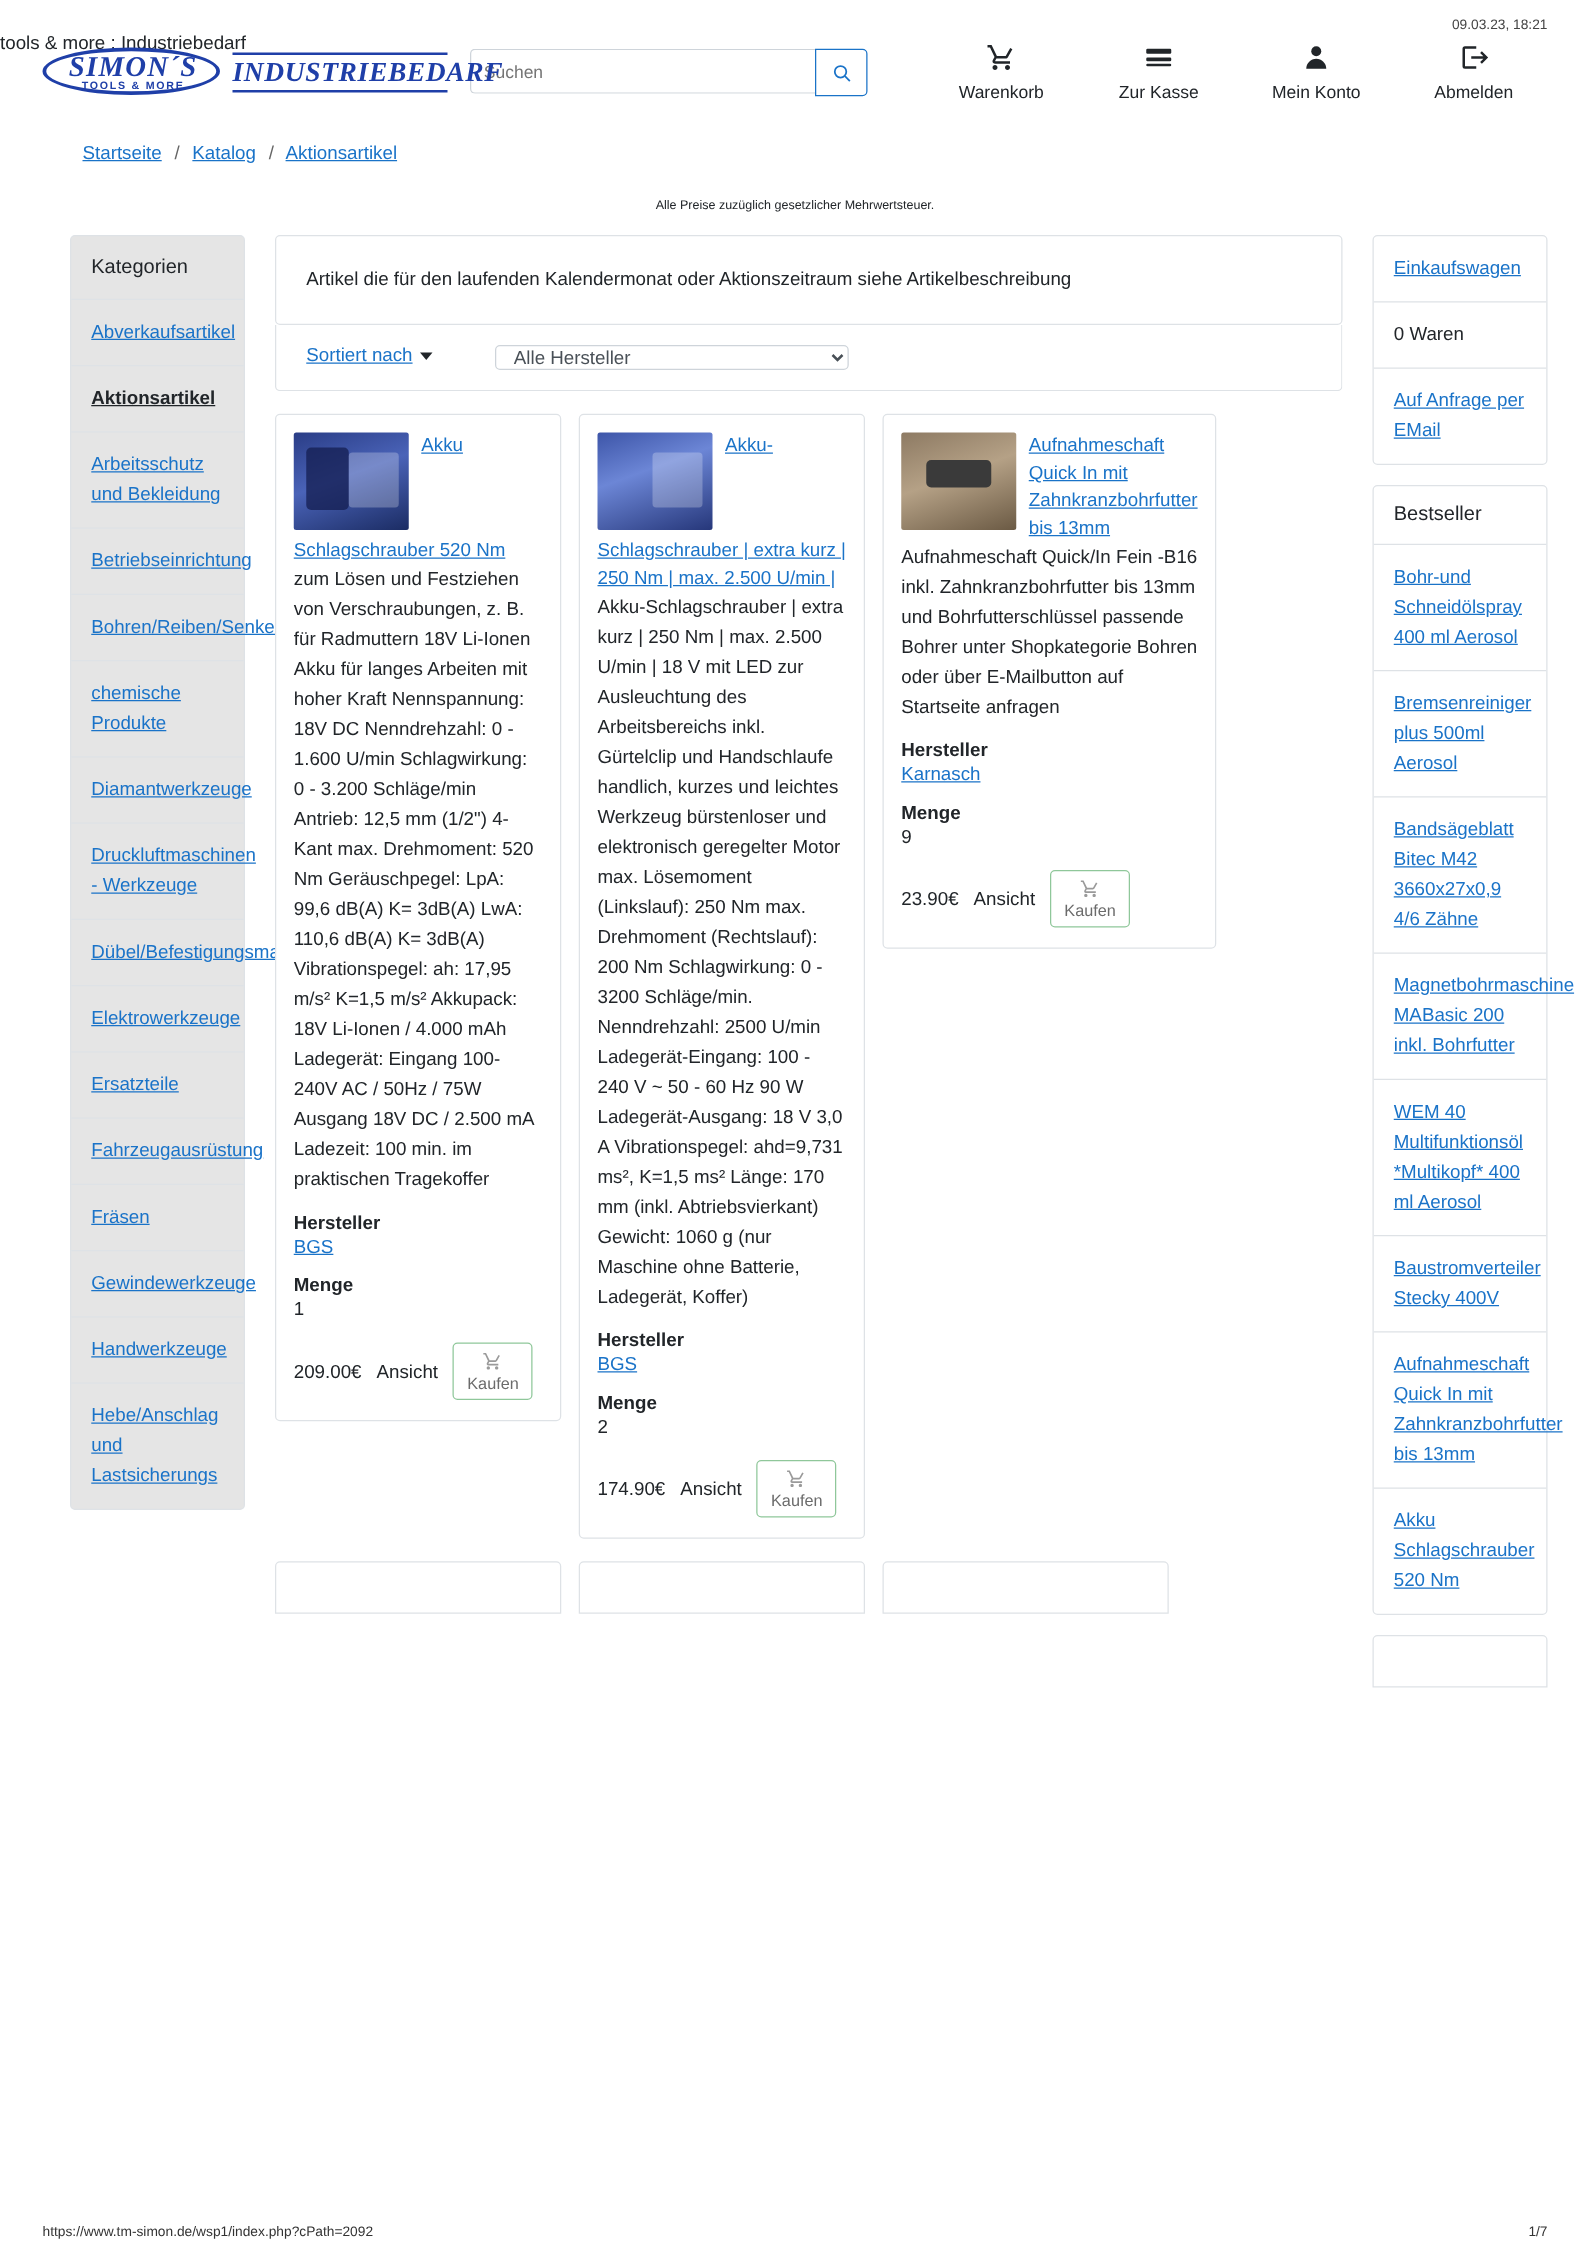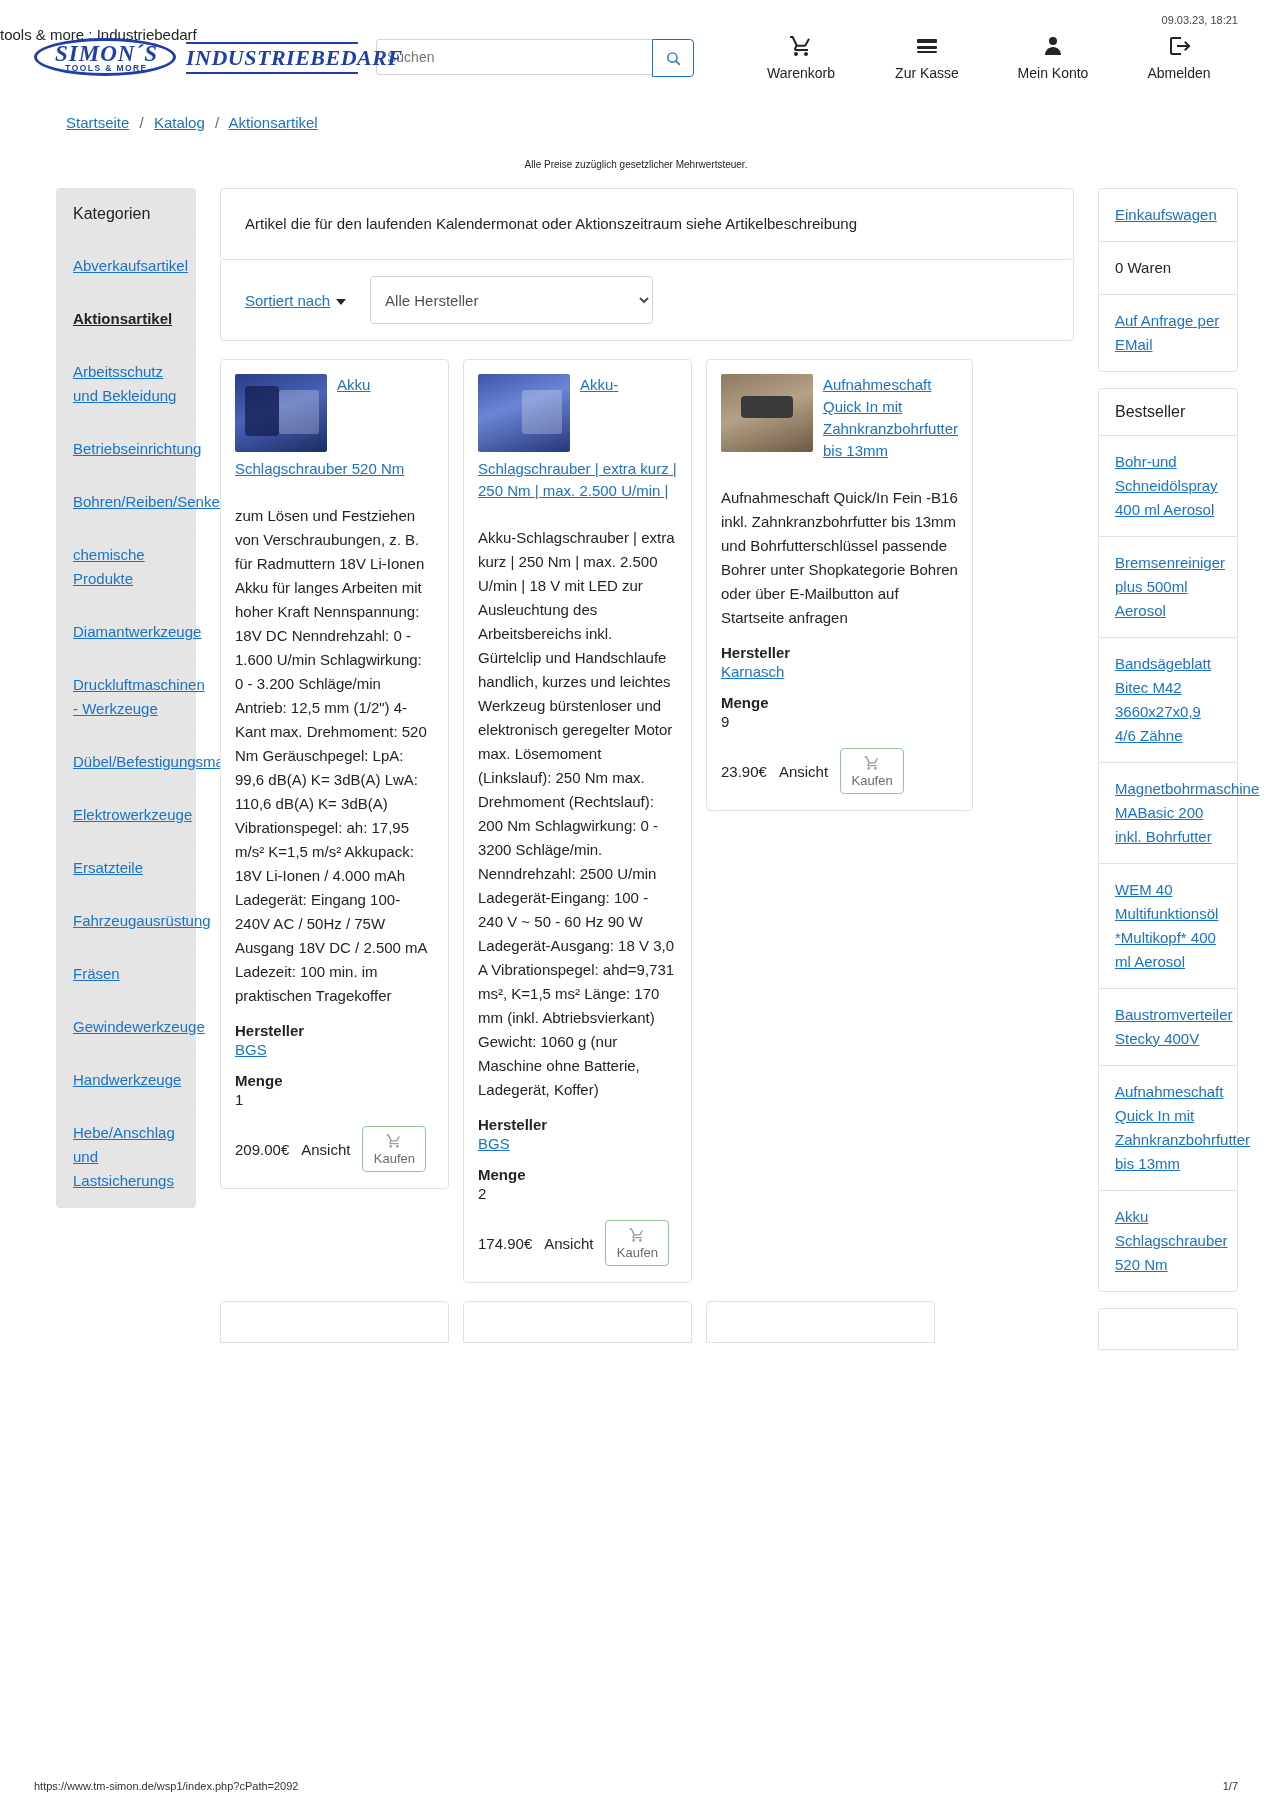--- a/index.html
+++ b/index.html
@@ -109,26 +109,26 @@
   .cat-item a { color:#1a73c8; }
   .cat-item.active a { color:#212529; font-weight: bold; text-decoration: underline; }
 
   
   .note-panel {
     border:1px solid #dee2e6; border-radius:4px; padding: 22px 24px;
     line-height: 26px; font-size: 15px; color:#212529;
   }
   .sortbar {
     border:1px solid #dee2e6; border-top: none; border-radius:0 0 4px 4px;
-    display:flex; align-items:center; padding: 16px 24px; gap: 24px;
+    display:flex; padding: 16px 24px; gap: 50px;
   }
   .sortlink { color:#1a73c8; text-decoration:underline; font-size:15px; cursor:pointer;}
   .caret { display:inline-block; margin-left:6px; border-left:5px solid transparent; border-right:5px solid transparent; border-top:6px solid #212529; vertical-align: middle;}
   select.manu {
-    flex: 0 0 283px; height: 48px; border:1px solid #ced4da; border-radius:4px;
+    flex: 0 0 283px; height: 20px; border:1px solid #ced4da; border-radius:4px;
     font-size: 15px; padding: 0 10px; color:#495057; background:#fff;
   }
 
   .product-grid {
     display:flex; gap: 14px; margin-top: 18px; align-items: flex-start;
   }
   .card {
     flex: 0 0 229px; border:1px solid #dee2e6; border-radius:4px;
     padding: 14px 14px 16px 14px; background:#fff;
   }
@@ -140,21 +140,21 @@
   .thumb.t1 { background: linear-gradient(160deg,#2a3d86 0%,#4a63b8 45%,#1b2c63 100%); }
   .thumb.t2 { background: linear-gradient(160deg,#3d55a8 0%,#6c86d6 40%,#26377a 100%); }
   .thumb.t3 { background: linear-gradient(160deg,#8d7a63 0%,#b5a186 45%,#6b5a44 100%); }
   .thumb .shape1 { position:absolute; left:10px; top:12px; width:34px; height:50px; background:rgba(20,30,80,.75); border-radius:4px;}
   .thumb .shape2 { position:absolute; right:8px; top:16px; width:40px; height:44px; background:rgba(255,255,255,.25); border-radius:3px;}
   .thumb .shape3 { position:absolute; left:20px; top:22px; width:52px; height:22px; background:#3a3a3a; border-radius:4px;}
   .title-line { flex:1 1 auto; font-size: 15px; line-height: 22px; }
   .title-line a { color:#1a73c8; }
   .card-title2 { font-size: 15px; line-height: 22px; margin-top: 6px; }
   .card-title2 a { color:#1a73c8; }
-  .desc { font-size: 15px; line-height: 24px; margin-top: 24px; color:#212529; }
+  .desc { font-size: 15px; line-height: 24px; margin-top: 0; color:#212529; }
   .label { font-weight:bold; margin-top: 14px; font-size: 15px; }
   .value { font-size: 15px; margin-top: 2px; }
   .value a { color:#1a73c8; }
   .buyrow { display:flex; align-items:center; gap: 12px; margin-top: 18px; }
   .price { font-size: 15px; }
   .view { font-size: 15px; color:#212529; }
   .buy-btn {
     border:1px solid #8fc79a; border-radius:4px; background:#fff;
     padding: 6px 10px 5px 10px; text-align:center; min-width: 64px;
     color:#6b6b6b; font-size: 13px; cursor:pointer;

